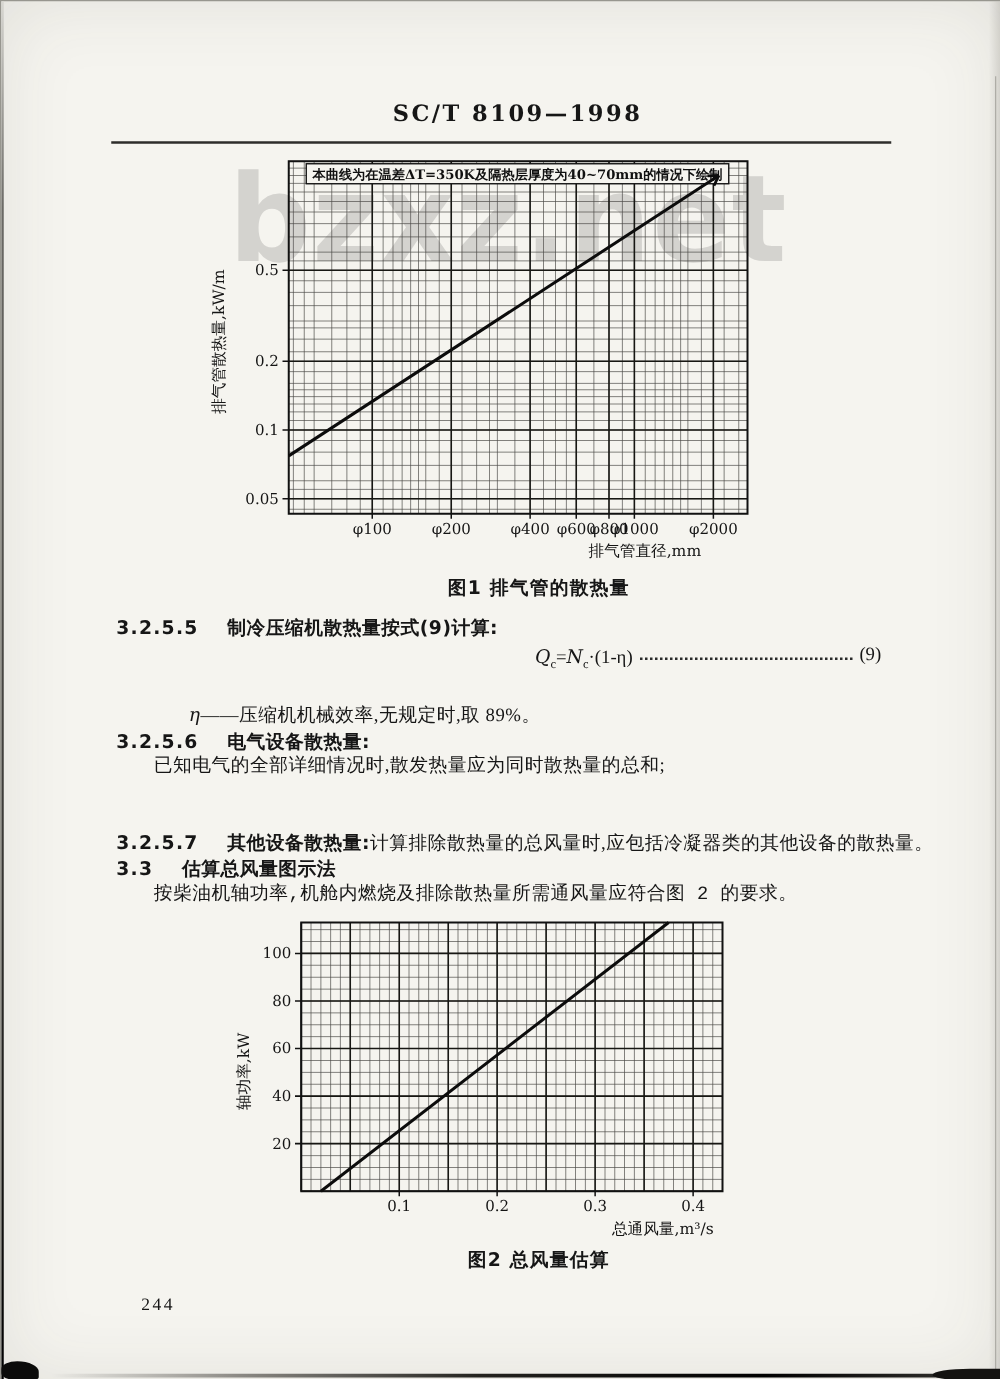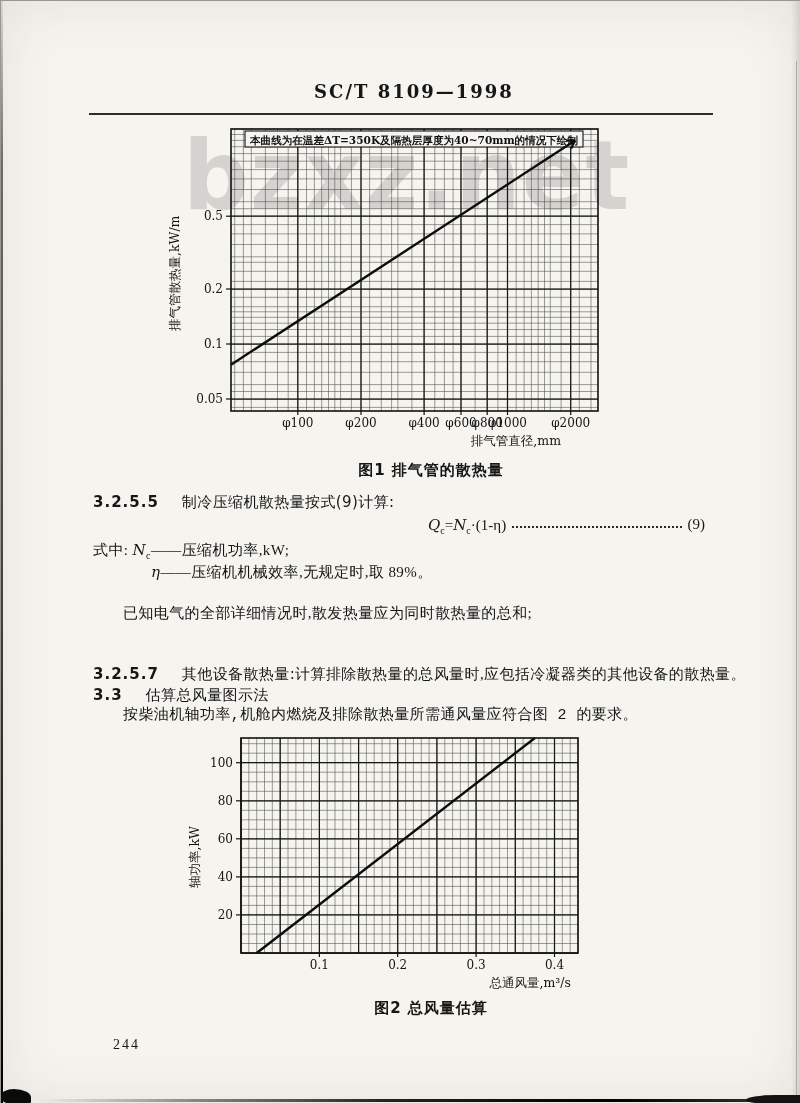--- a/index.html
+++ b/index.html
@@ -20,21 +20,21 @@
   .watermark{left:182px;top:126px;width:470px;height:100px;
     font-family:"DejaVu Sans",sans-serif;font-weight:700;font-size:92px;line-height:98px;
     color:#d4d3cf;letter-spacing:1px;transform:scaleY(1.05);white-space:nowrap;}
   
   svg text{font-family:"DejaVu Serif","Liberation Serif",serif;}
   .caption{width:480px;text-align:center;font-size:15px;font-weight:700;
     font-family:"DejaVu Sans","Liberation Sans",sans-serif;letter-spacing:1px;}
   
   .t{font-size:15px;line-height:20px;letter-spacing:.4px;white-space:nowrap;}
   .clause .num{font-family:"DejaVu Sans",sans-serif;font-weight:700;margin-right:23px;letter-spacing:1px;}
-  .clause .ttl{font-family:"DejaVu Sans",sans-serif;font-weight:400;}
+  .clause .ttl{font-family:"DejaVu Sans",sans-serif;font-weight:700;}
   .clause .rest{font-weight:400;font-family:"Liberation Serif","DejaVu Serif",serif;}
   .var{font-family:"DejaVu Serif",serif;font-style:italic;}
   sub{font-size:10px;}
   .eq-row{display:flex;font-size:15px;}
   .eq-spacer{width:335px;}
   .eq-text{white-space:nowrap;}
   .leader{flex:1;border-bottom:2px dotted #2a2a2a;height:.65em;margin:0 6px;}
   .eq-num{white-space:nowrap;}
   .pagenum{font-size:14px;letter-spacing:2px;}
   
@@ -193,28 +193,27 @@
     <span class="num">3.2.5.5</span><span class="ttl">制冷压缩机散热量按式(9)计算:</span>
   </div>
 
   <div class="abs eq-row z2" style="left:92px;top:515px;width:612px;">
     <span class="eq-spacer"></span>
     <span class="eq-text"><span class="var">Q</span><sub>c</sub><span>=</span><span class="var">N</span><sub>c</sub><span>·(1-η)</span></span>
     <span class="leader"></span>
     <span class="eq-num">(9)</span>
   </div>
 
-  <div class="abs t z2" style="left:92px;top:539px;">
-    <span>式中:</span>
-    <span class="var">N</span><sub>c</sub><span>——压缩机功率,kW;</span>
-  </div>
   <div class="abs t z2" style="left:150px;top:561px;">
     <span class="var">η</span><span>——压缩机机械效率,无规定时,取 89%。</span>
   </div>
 
+  <div class="abs t clause z2" style="left:92px;top:582px;">
+    <span class="num">3.2.5.6</span><span class="ttl">电气设备散热量:</span>
+  </div>
   <div class="abs t z2" style="left:122px;top:602px;">已知电气的全部详细情况时,散发热量应为同时散热量的总和;</div>
 
   <div class="abs t clause z2" style="left:92px;top:663px;">
     <span class="num">3.2.5.7</span><span class="ttl">其他设备散热量:</span><span class="rest">计算排除散热量的总风量时,应包括冷凝器类的其他设备的散热量。</span>
   </div>
 
   <div class="abs t clause z2" style="left:92px;top:684px;">
     <span class="num">3.3</span><span class="ttl">估算总风量图示法</span>
   </div>
   <div class="abs t z2" style="left:122px;top:705px;font-family:Liberation Mono, monospace;">按柴油机轴功率,机舱内燃烧及排除散热量所需通风量应符合图 2 的要求。</div>

